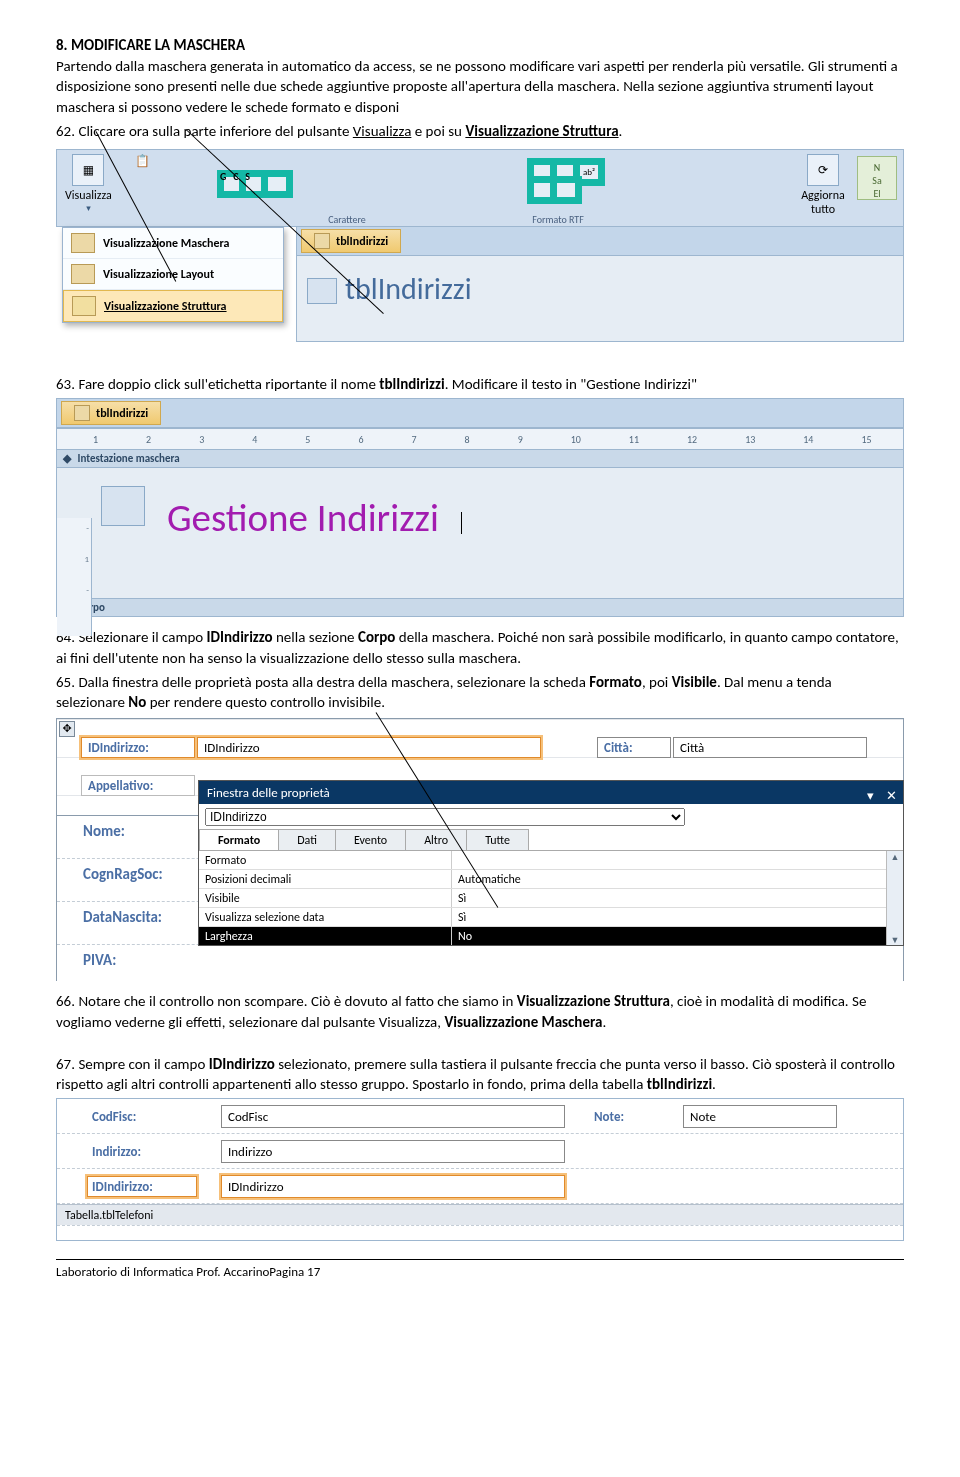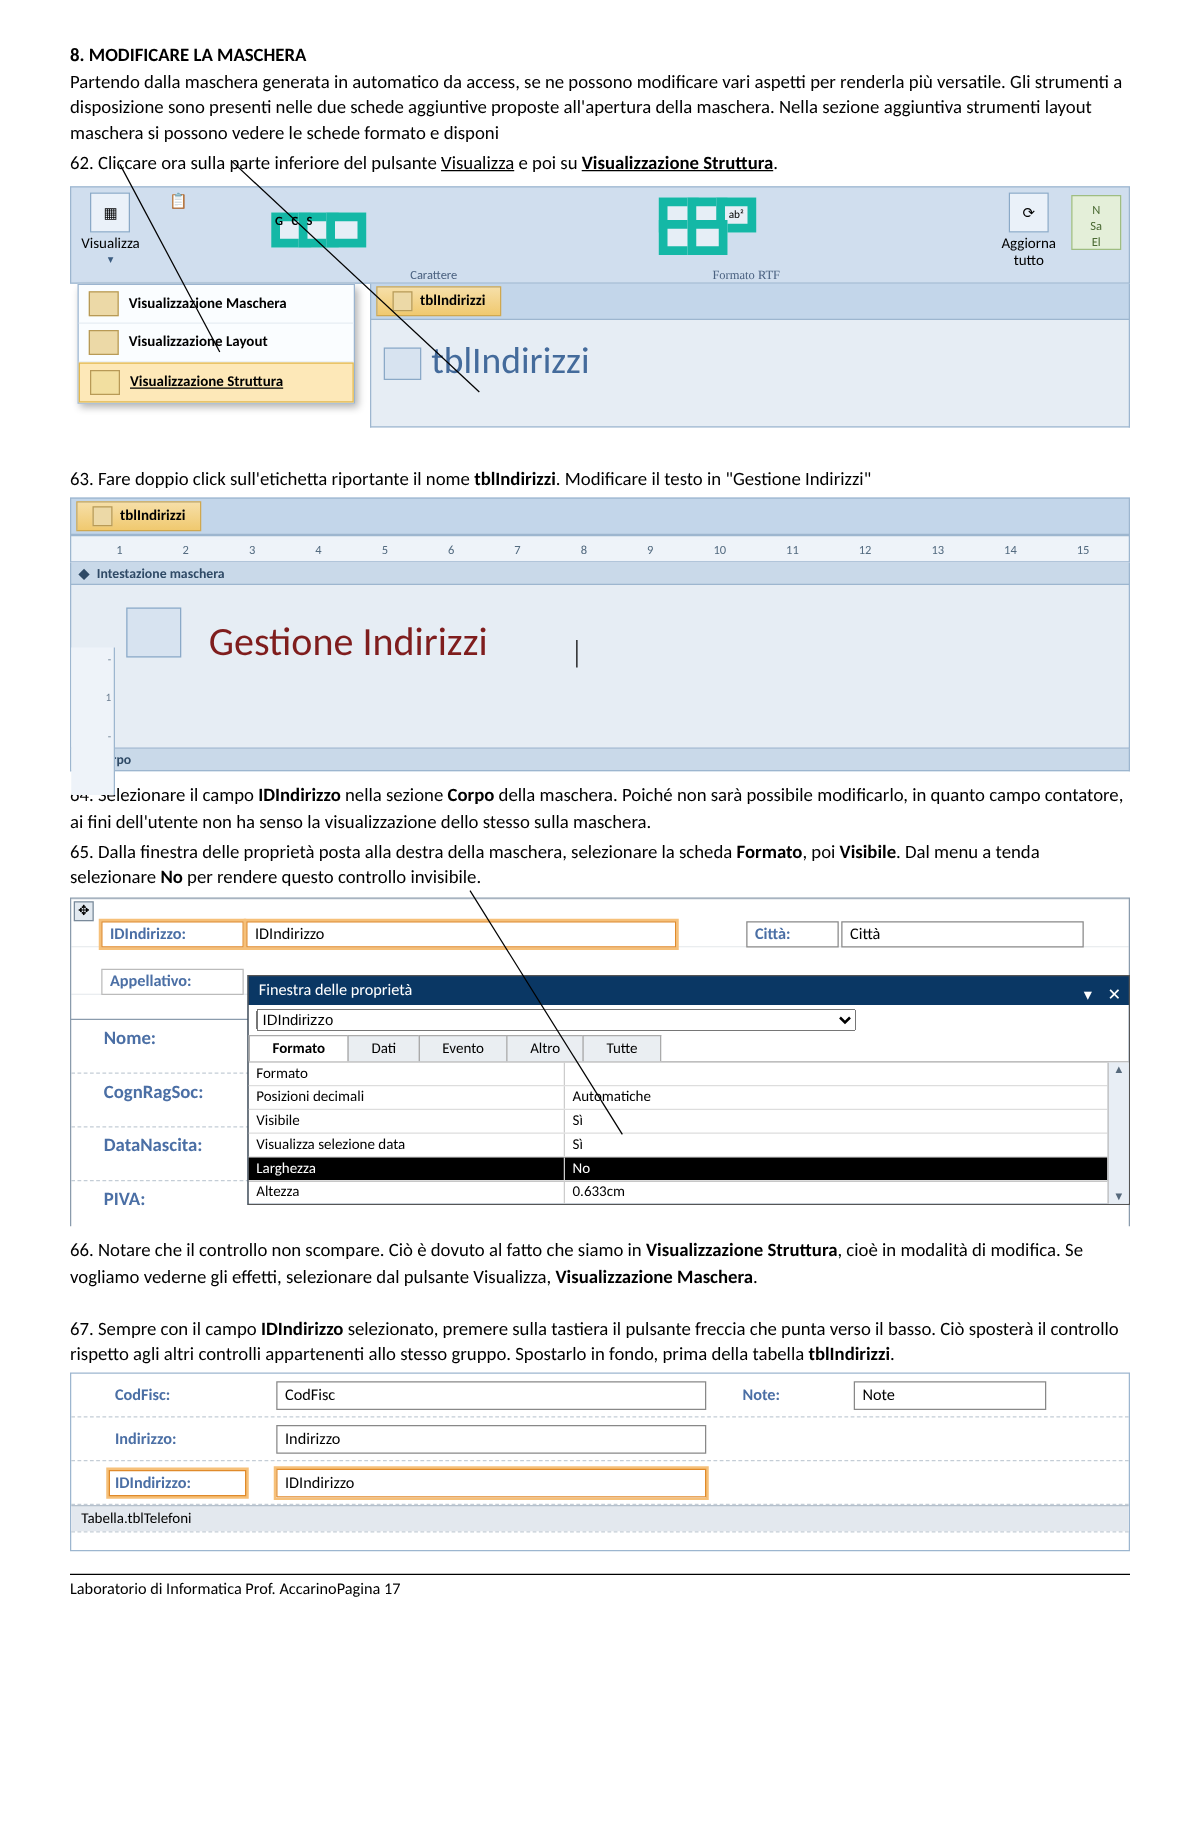--- a/index.html
+++ b/index.html
@@ -31,21 +31,21 @@
   .canvas1 { position:relative; background:#e6edf4; border:1px solid #9db6cf; border-top:none; height:85px; }
   .bigtitle { font-size:30px; color:#446b9b; padding:14px 0 0 48px; }
 
   .pointer { position:absolute; border-top:1px solid #000; transform-origin:left center; z-index:6; }
 
   .img2wrap { position:relative; }
   .ruler { background:#eef3f9; border:1px solid #9db6cf; height:20px; font-size:10px; display:flex; align-items:center; padding-left:36px; gap:48px; color:#546b80; }
   .sectionbar { background:#c9d9e9; border:1px solid #9db6cf; border-top:none; font-size:11px; font-weight:bold; color:#2f4a66; padding:2px 6px; display:flex; align-items:center; gap:6px; }
   .leftrul { position:absolute; left:0; top:50px; width:30px; height:110px; background:#eef3f9; border-right:1px solid #9db6cf; font-size:9px; color:#6b7e91; display:flex; flex-direction:column; align-items:flex-end; padding:4px 2px; gap:20px; }
   .body2 { background:#e6edf4; height:130px; border:1px solid #9db6cf; border-top:none; position:relative; }
-  .gest { font-size:32px; color:#7f1d1d; position:absolute; left:110px; top:26px; }
+  .gest { font-size:39px; color:#a21caf; position:absolute; left:110px; top:26px; }
   .formic { position:absolute; left:44px; top:18px; width:42px; height:38px; background:#d7e3f0; border:1px solid #8aa9c7; }
 
   
   .design { border:1px solid #8a9bac; background:#fff; position:relative; height:96px; }
   .move { position:absolute; left:2px; top:2px; width:14px; height:14px; border:1px solid #7a8a9a; background:#e2e9f0; font-size:11px; text-align:center; line-height:14px; }
   .fld { position:absolute; border:1px solid #888; background:#fff; font-size:13px; padding:2px 6px; }
   .lbl { color:#4b6fa5; font-weight:bold; }
   .fld.sel { border:1px solid #e08a2b; box-shadow:0 0 0 2px #f6c079; }
   .gridlines { position:absolute; inset:0; background-image:linear-gradient(#aeb9c4 1px,transparent 1px); background-size:100% 38px; opacity:.35; }
 
@@ -117,21 +117,21 @@
       <div class="mini" style="left:493px;top:26px;"></div>
 
       <div class="rbtn" style="right:50px; top:4px; width:60px;">
         <div class="ic">⟳</div>
         <div style="white-space:pre-line;">Aggiorna
 tutto</div>
       </div>
       <div class="rbig" style="right:6px;top:6px;background:#e4efd9;border-color:#9fbd82;font-size:10px;text-align:center;color:#4a6a33;padding-top:4px;">N<br>Sa<br>El</div>
 
       <div class="rgroup" style="left:230px;width:120px;">Carattere</div>
-      <div class="rgroup" style="left:480px;width:120px;font-family:Liberation Serif, serif;">Formato RTF</div>
+      <div class="rgroup" style="left:441px;width:120px;">Formato RTF</div>
     </div>
 
     <div class="dropdown" style="position:absolute;top:78px;left:6px;">
       <div class="row">
           <div class="ddic"></div>
           <span class="b">Visualizzazione Maschera</span>
         </div>
       <div class="row">
           <div class="ddic"></div>
           <span class="b">Visualizzazione Layout</span>
@@ -272,24 +272,20 @@
                 <div class="v">Sì</div>
               </div>
               <div class="proprow">
                 <div class="k">Visualizza selezione data</div>
                 <div class="v">Sì</div>
               </div>
               <div class="proprow high">
                 <div class="k">Larghezza</div>
                 <div class="v">No</div>
               </div>
-              <div class="proprow">
-                <div class="k">Altezza</div>
-                <div class="v">0.633cm</div>
-              </div>
             </div>
           <div class="scrollcol">
               <span>▲</span>
               <span>▼</span>
             </div>
         </div>
       </div>
     </div>
 
     <div class="pointer" style="left:320px;top:-6px;width:230px;transform:rotate(58deg);"></div>

